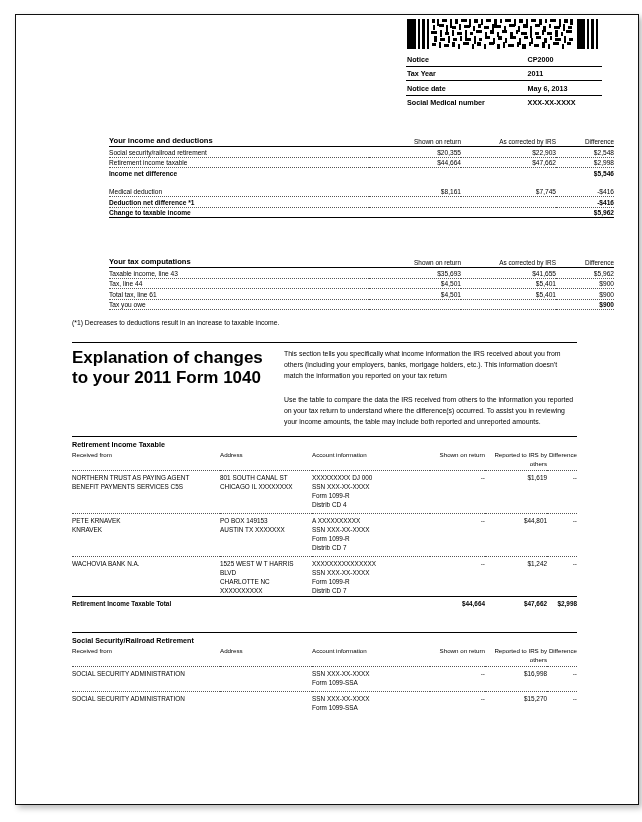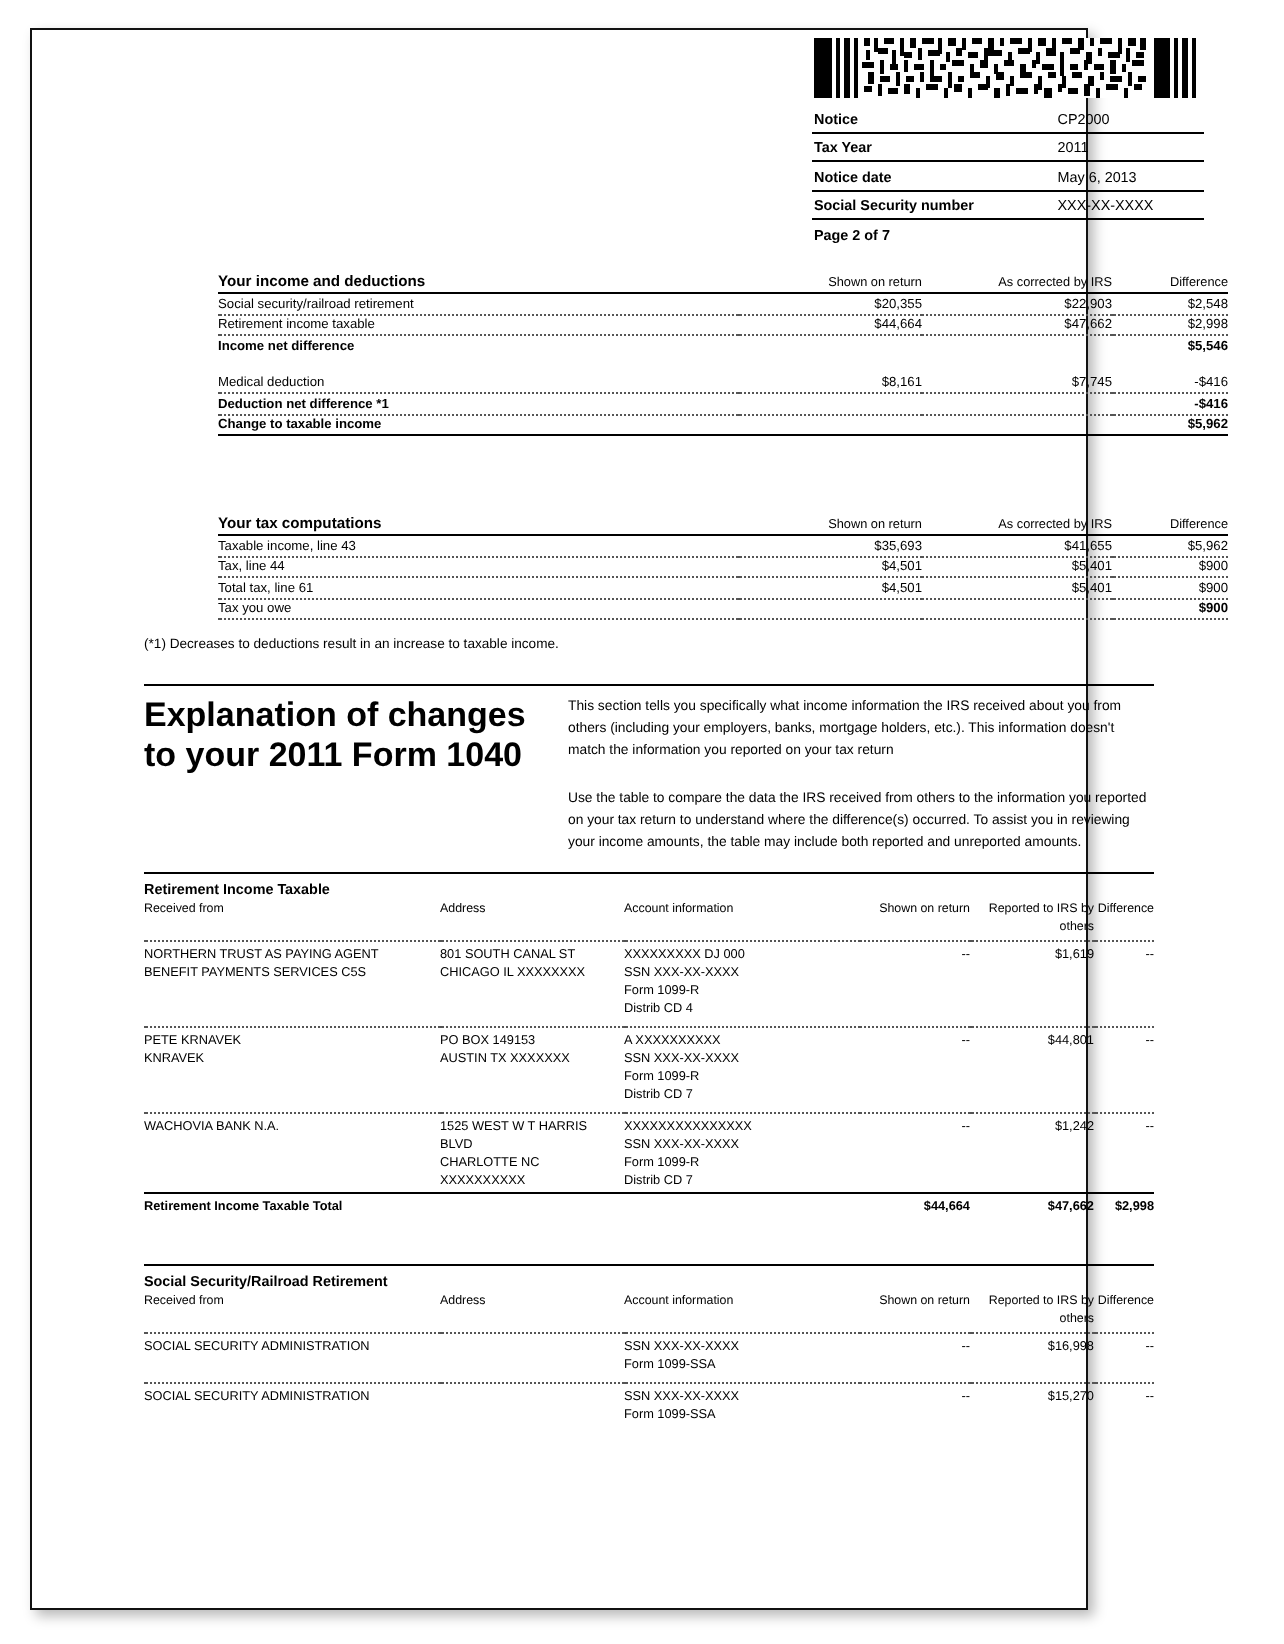--- a/index.html
+++ b/index.html
@@ -7,36 +7,36 @@
   body {
     width:642px; height:822px;
     background:#ffffff;
     font-family:"Liberation Sans", sans-serif;
     color:#000;
     overflow:hidden;
   }
   #page {
     position:absolute;
     left:15px; top:14px;
-    width:529px; height:791px;
+    width:624px; height:791px;
     background:#fff;
     border:1.5px solid #111;
     box-shadow:3px 3px 6px rgba(0,0,0,0.28);
     padding-left:29px;
   }
   .inner { position:absolute; left:0; top:0; right:0; bottom:0; }
 
   
   #hdr { position:absolute; left:390px; top:4px; width:200px; }
   #barcode { height:30px; width:196px; display:block; }
   .notice-tbl { width:196px; border-collapse:collapse; margin-top:3px; font-size:7.2px; }
   .notice-tbl td { padding:2.6px 1px 2px 1px; border-bottom:0.8px solid #000; vertical-align:bottom; }
   .notice-tbl tr:last-child td { border-bottom:none; }
   .nlabel { font-weight:bold; white-space:nowrap; }
-  .nval { padding-left:6px; font-weight:normal; }
+  .nval { padding-left:6px; font-weight:bold; }
   .n-span { font-weight:bold; }
 
   
   .sect { position:absolute; left:56px; width:505px; }
   h2.sect-title {
     font-size:11.4px; font-weight:bold; margin:0 0 2px 0;
     letter-spacing:-0.1px;
   }
   .rule-thick { border-top:1.1px solid #000; }
 
@@ -230,25 +230,22 @@
         </tr>
         <tr>
           <td class="nlabel">Tax Year</td>
           <td class="nval">2011</td>
         </tr>
         <tr>
           <td class="nlabel">Notice date</td>
           <td class="nval">May 6, 2013</td>
         </tr>
         <tr>
-          <td class="nlabel">Social Security number</td>
+          <td class="nlabel">Social Medical number</td>
           <td class="nval">XXX-XX-XXXX</td>
-        </tr>
-        <tr>
-          <td class="n-span" colspan="2">Page 2 of 7</td>
         </tr>
       </tbody>
     </table>
   </div>
 
   <div class="sect" style="top:120px;">
 
     <table class="grid">
       <tbody>
         <tr class="hdr">

